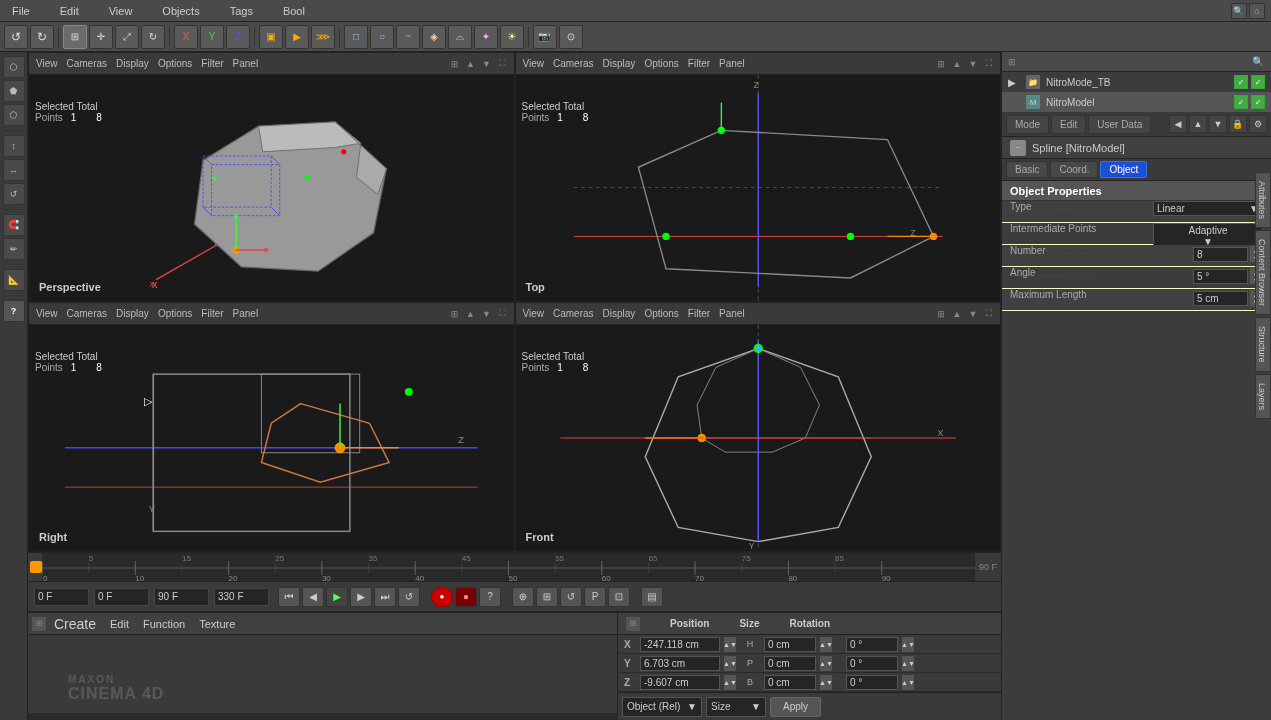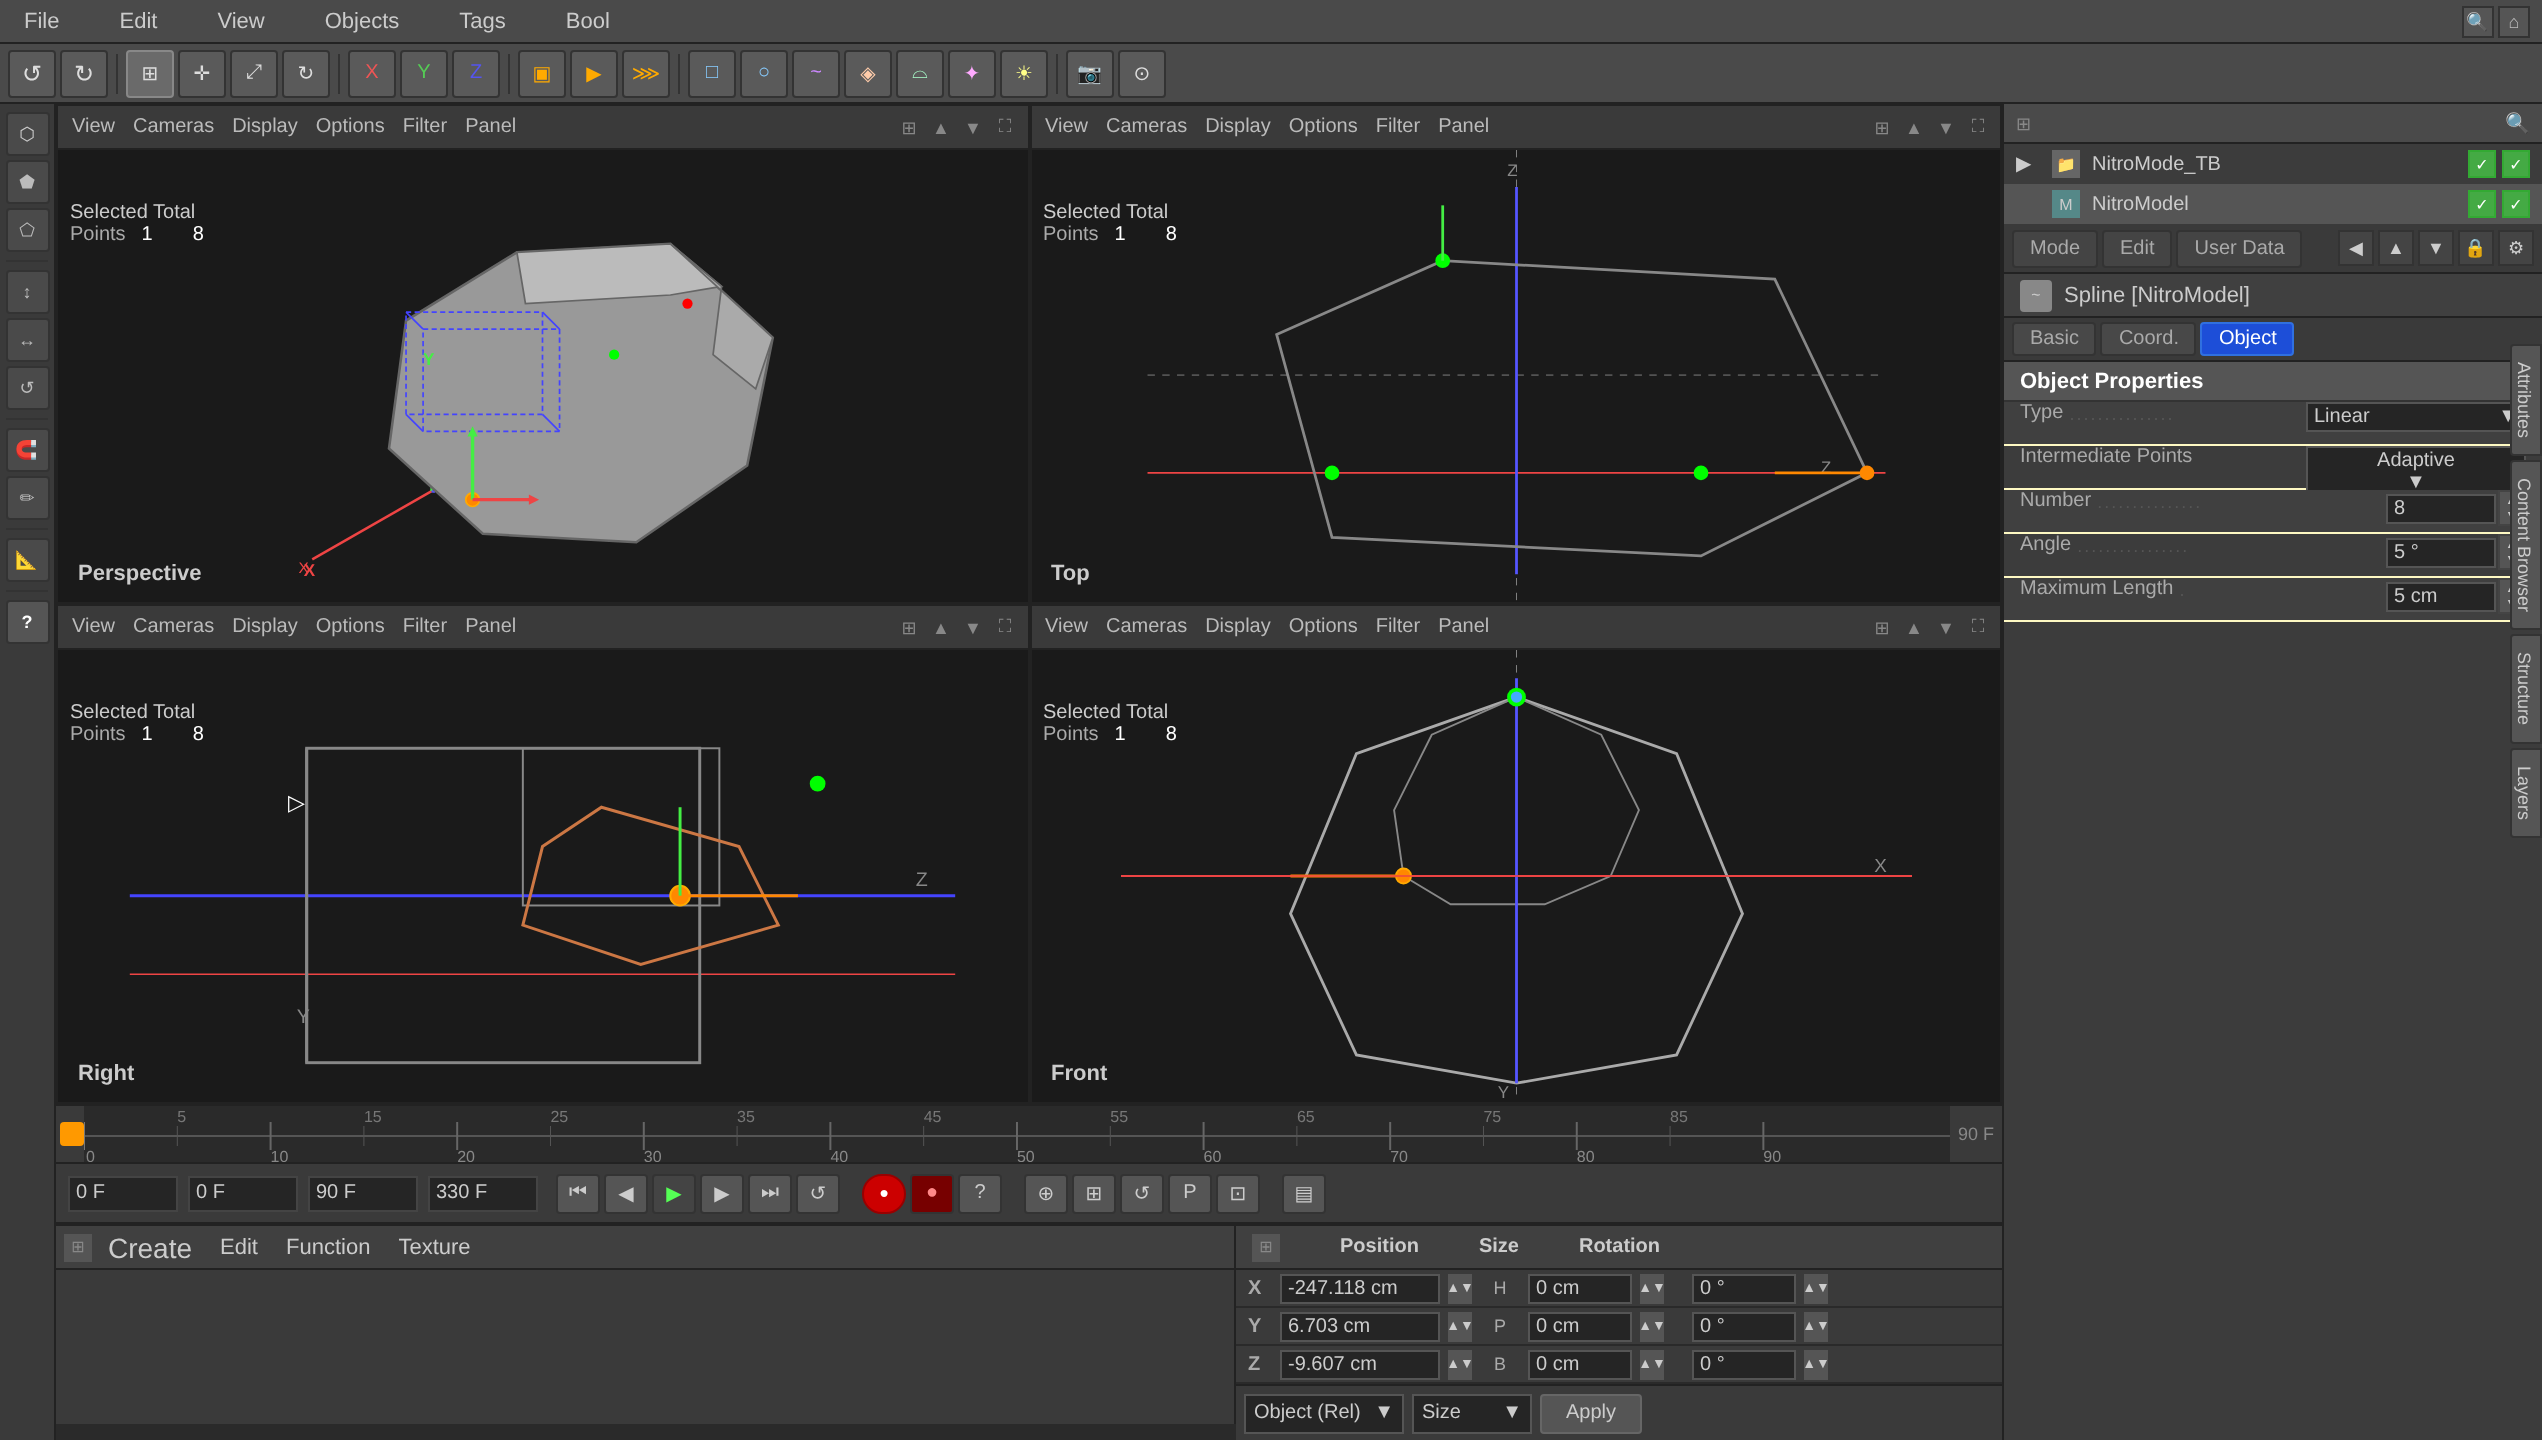--- a/index.html
+++ b/index.html
@@ -958,20 +958,26 @@
     <div style="display:flex;height:100px;">
 
       <div style="width:590px;background:#3a3a3a;border-right:1px solid #222;border-top:1px solid #222;">
         <div style="height:22px;background:#404040;display:flex;align-items:center;padding:0 4px;gap:2px;border-bottom:1px solid #222;">
           <div style="width:14px;height:14px;background:#555;display:flex;align-items:center;justify-content:center;font-size:8px;color:#888;">⊞</div>
           <div class="menu-item" style="font-size:14px;">Create</div>
           <div class="menu-item" style="font-size:11px;">Edit</div>
           <div class="menu-item" style="font-size:11px;">Function</div>
           <div class="menu-item" style="font-size:11px;">Texture</div>
         </div>
+        <div style="background:#3a3a3a;height:78px;position:relative;">
+          <div id="cinema-logo">
+            <div class="logo-maxon">MAXON</div>
+            <div class="logo-cinema">CINEMA 4D</div>
+          </div>
+        </div>
       </div>
 
       <div style="flex:1;background:#3a3a3a;border-top:1px solid #222;">
         <div style="height:22px;background:#404040;display:flex;align-items:center;padding:0 8px;gap:30px;border-bottom:1px solid #222;">
           <div style="width:14px;height:14px;background:#555;display:flex;align-items:center;justify-content:center;font-size:8px;color:#888;">⊞</div>
           <div style="font-size:10px;color:#ccc;font-weight:bold;">Position</div>
           <div style="font-size:10px;color:#ccc;font-weight:bold;">Size</div>
           <div style="font-size:10px;color:#ccc;font-weight:bold;">Rotation</div>
         </div>
 

